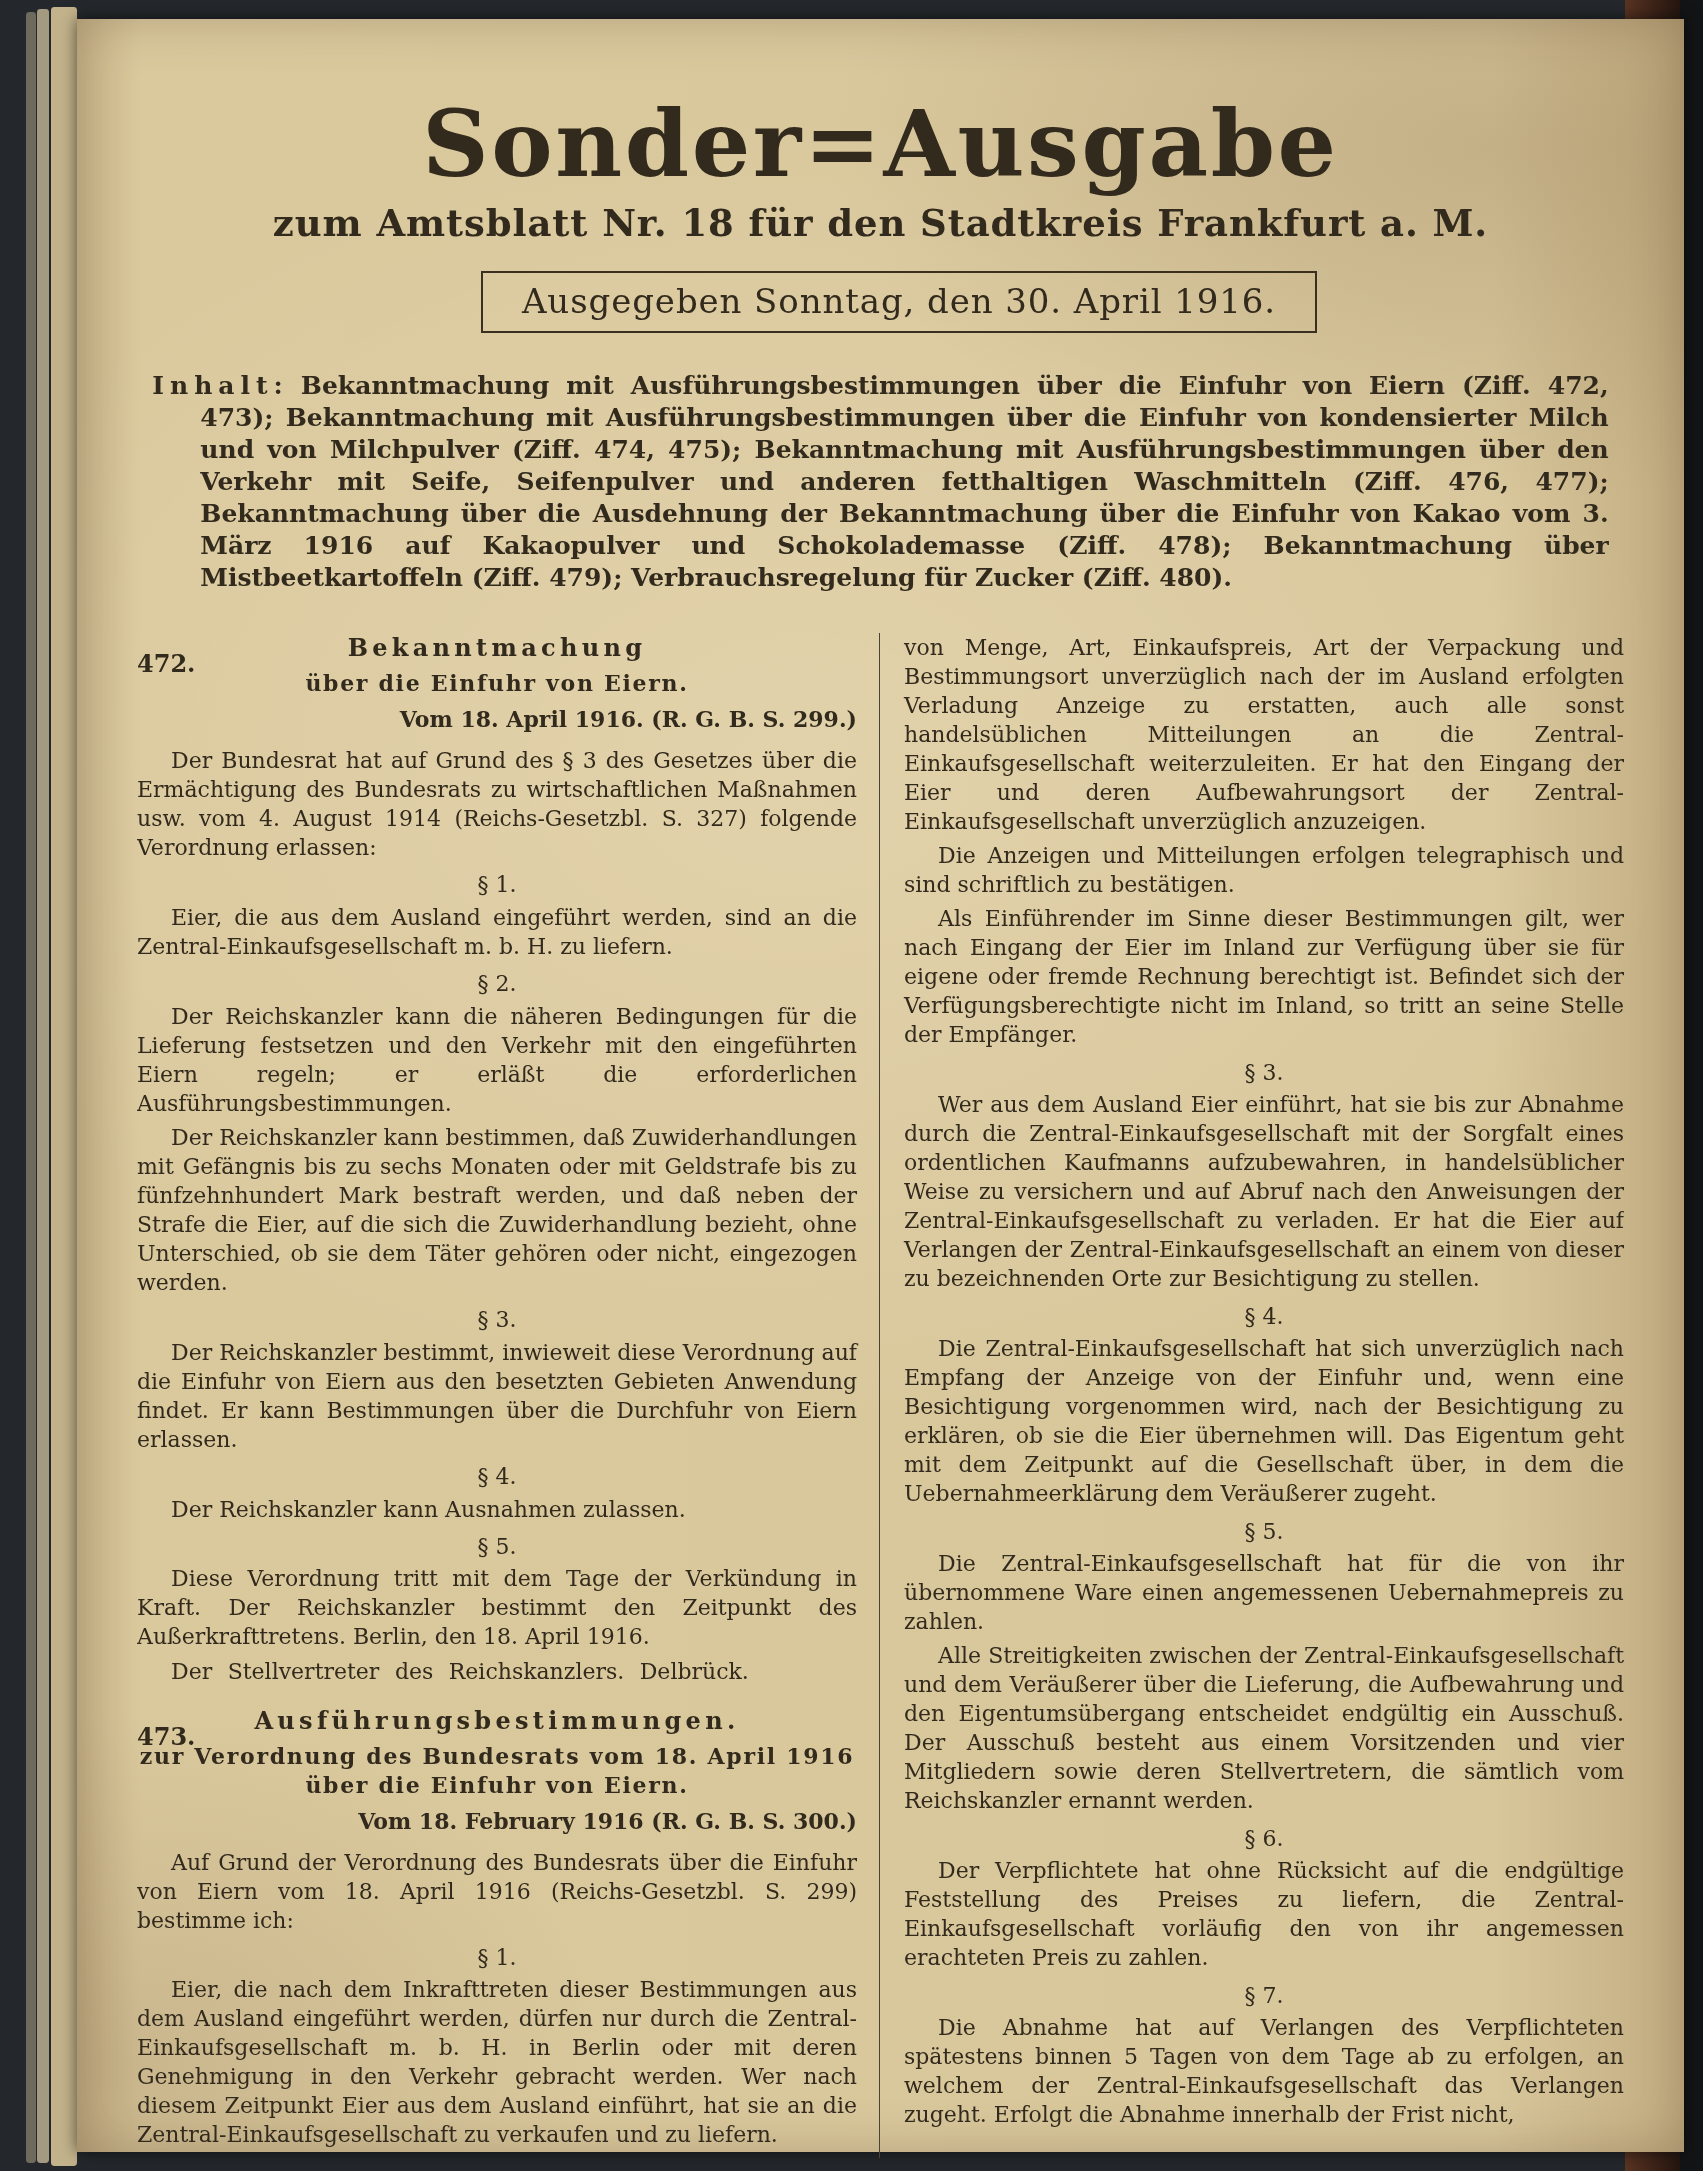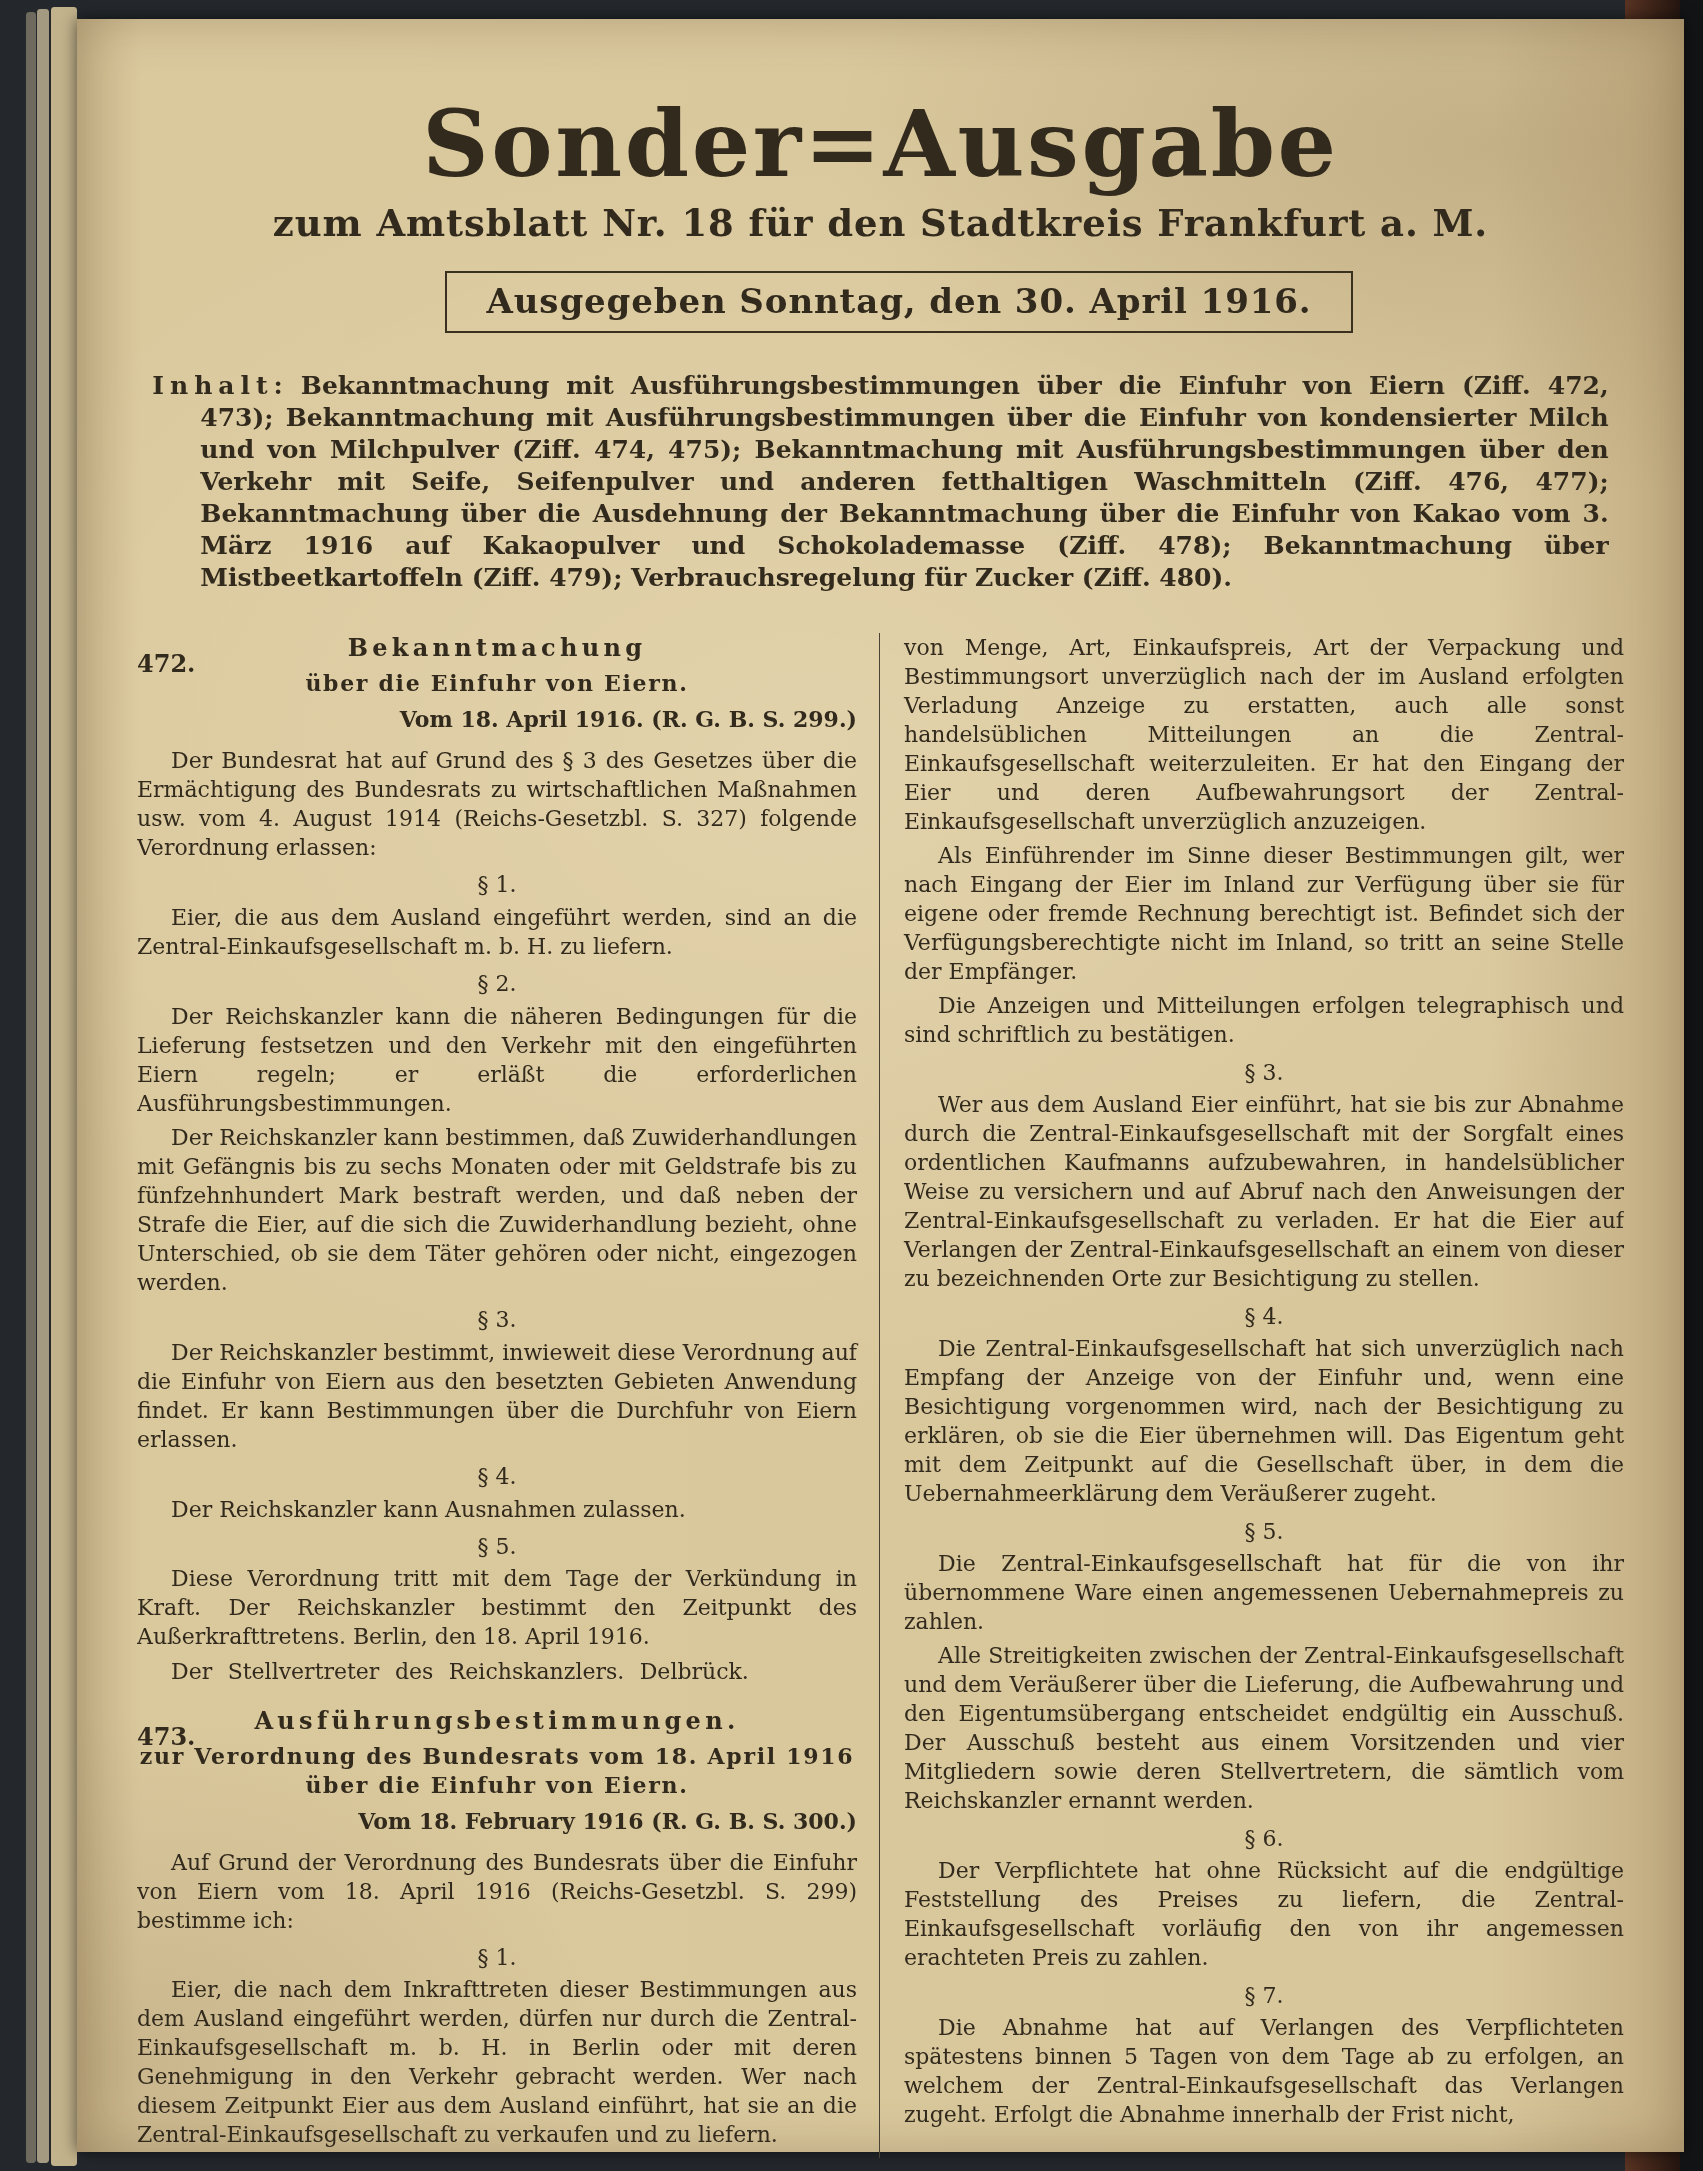--- a/index.html
+++ b/index.html
@@ -32,21 +32,21 @@
   
   .masthead{text-align:center;}
   h1.title{
     margin:41px 0 8.5px 0;font-size:92px;line-height:1;font-weight:700;
     letter-spacing:2.6px;
   }
   .subtitle{margin-top:11px;font-size:37px;font-weight:700;letter-spacing:0.9px;}
   .datebox-wrap{margin-top:25.6px;display:flex;justify-content:center;}
   .datebox{
     border:2.6px solid #39301f;padding:8.5px 39px 10.2px 39px;
-    font-size:34px;font-weight:700;letter-spacing:0.9px;margin-left:37px;
+    font-size:34px;font-weight:400;letter-spacing:0.9px;margin-left:37px;
   }
   
   .inhalt{margin:37px 15.3px 0 15.3px;}
   .inhalt-text{
     margin:0;font-size:25px;line-height:32px;text-align:justify;font-weight:600;
     padding-left:48px;text-indent:-48px;hyphens:auto;
   }
   .inhalt-label{letter-spacing:6px;font-weight:700;margin-right:12px;}
   
   .columns{display:flex;margin-top:39px;height:1525px;overflow:hidden;}
@@ -109,22 +109,22 @@
           <div class="blk signature">Der Stellvertreter des Reichskanzlers. Delbrück.</div>
           <div class="blk heading"><span class="item-num">473.</span><span>Ausführungsbestimmungen.</span></div>
           <div class="blk subheading">zur Verordnung des Bundesrats vom 18. April 1916 über die Einfuhr von Eiern.</div>
           <div class="blk subheading2">Vom 18. February 1916 (R. G. B. S. 300.)</div>
           <div class="blk para">Auf Grund der Verordnung des Bundesrats über die Einfuhr von Eiern vom 18. April 1916 (Reichs-Gesetzbl. S. 299) bestimme ich:</div>
           <div class="blk section">§ 1.</div>
           <div class="blk para">Eier, die nach dem Inkrafttreten dieser Bestimmungen aus dem Ausland eingeführt werden, dürfen nur durch die Zentral-Einkaufsgesellschaft m. b. H. in Berlin oder mit deren Genehmigung in den Verkehr gebracht werden. Wer nach diesem Zeitpunkt Eier aus dem Ausland einführt, hat sie an die Zentral-Einkaufsgesellschaft zu verkaufen und zu liefern.</div>
         </div>
       <div class="col col-right" id="col-right">
           <div class="blk para noindent">von Menge, Art, Einkaufspreis, Art der Verpackung und Bestimmungsort unverzüglich nach der im Ausland erfolgten Verladung Anzeige zu erstatten, auch alle sonst handelsüblichen Mitteilungen an die Zentral-Einkaufsgesellschaft weiterzuleiten. Er hat den Eingang der Eier und deren Aufbewahrungsort der Zentral-Einkaufsgesellschaft unverzüglich anzuzeigen.</div>
+          <div class="blk para">Die Anzeigen und Mitteilungen erfolgen telegraphisch und sind schriftlich zu bestätigen.</div>
           <div class="blk para">Als Einführender im Sinne dieser Bestimmungen gilt, wer nach Eingang der Eier im Inland zur Verfügung über sie für eigene oder fremde Rechnung berechtigt ist. Befindet sich der Verfügungsberechtigte nicht im Inland, so tritt an seine Stelle der Empfänger.</div>
-          <div class="blk para">Die Anzeigen und Mitteilungen erfolgen telegraphisch und sind schriftlich zu bestätigen.</div>
           <div class="blk section">§ 3.</div>
           <div class="blk para">Wer aus dem Ausland Eier einführt, hat sie bis zur Abnahme durch die Zentral-Einkaufsgesellschaft mit der Sorgfalt eines ordentlichen Kaufmanns aufzubewahren, in handelsüblicher Weise zu versichern und auf Abruf nach den Anweisungen der Zentral-Einkaufsgesellschaft zu verladen. Er hat die Eier auf Verlangen der Zentral-Einkaufsgesellschaft an einem von dieser zu bezeichnenden Orte zur Besichtigung zu stellen.</div>
           <div class="blk section">§ 4.</div>
           <div class="blk para">Die Zentral-Einkaufsgesellschaft hat sich unverzüglich nach Empfang der Anzeige von der Einfuhr und, wenn eine Besichtigung vorgenommen wird, nach der Besichtigung zu erklären, ob sie die Eier übernehmen will. Das Eigentum geht mit dem Zeitpunkt auf die Gesellschaft über, in dem die Uebernahmeerklärung dem Veräußerer zugeht.</div>
           <div class="blk section">§ 5.</div>
           <div class="blk para">Die Zentral-Einkaufsgesellschaft hat für die von ihr übernommene Ware einen angemessenen Uebernahmepreis zu zahlen.</div>
           <div class="blk para">Alle Streitigkeiten zwischen der Zentral-Einkaufsgesellschaft und dem Veräußerer über die Lieferung, die Aufbewahrung und den Eigentumsübergang entscheidet endgültig ein Ausschuß. Der Ausschuß besteht aus einem Vorsitzenden und vier Mitgliedern sowie deren Stellvertretern, die sämtlich vom Reichskanzler ernannt werden.</div>
           <div class="blk section">§ 6.</div>
           <div class="blk para">Der Verpflichtete hat ohne Rücksicht auf die endgültige Feststellung des Preises zu liefern, die Zentral-Einkaufsgesellschaft vorläufig den von ihr angemessen erachteten Preis zu zahlen.</div>
           <div class="blk section">§ 7.</div>

